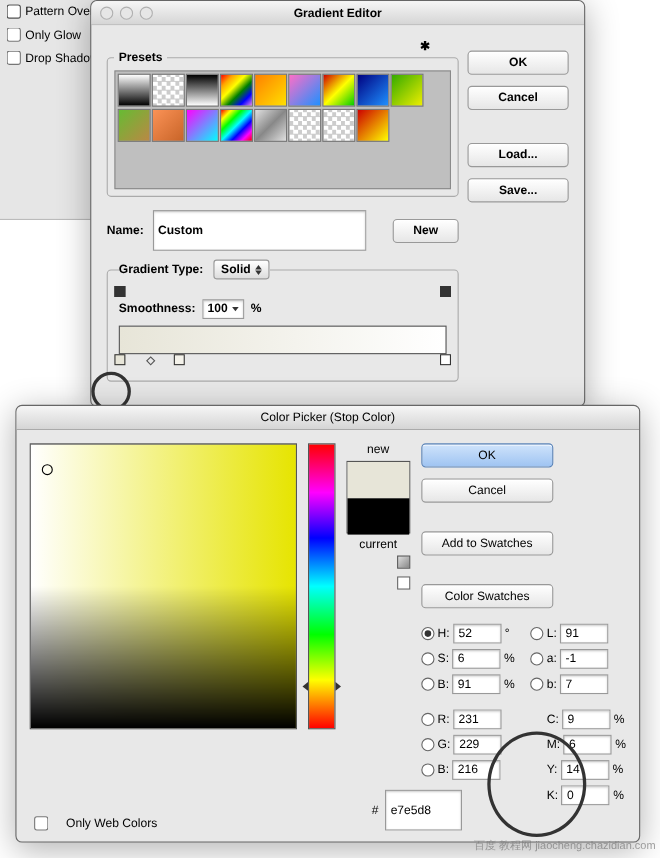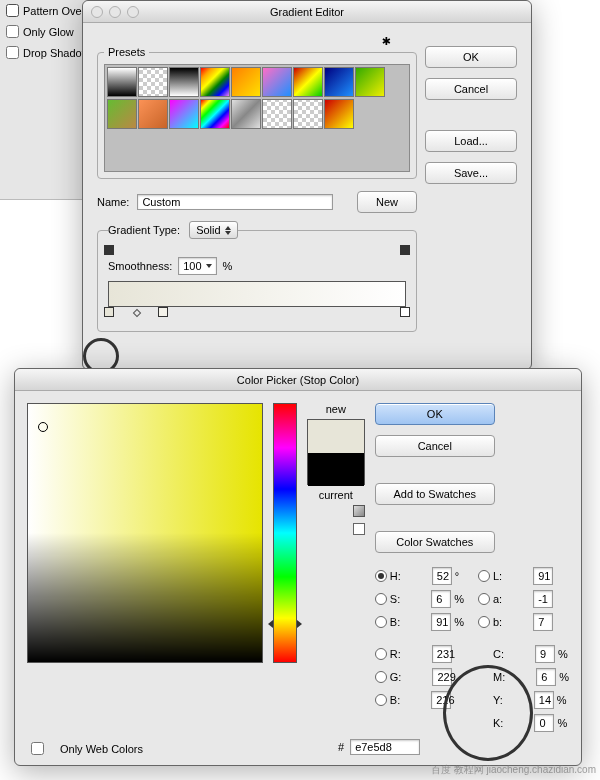--- a/index.html
+++ b/index.html
@@ -7,23 +7,23 @@
 .bg { position:absolute; left:0; top:0; width:210px; height:200px; background:#e6e6e6; border-right:1px solid #bbb; border-bottom:1px solid #bbb;}
 .bg label { display:flex; align-items:center; gap:4px; padding:4px 6px;}
 .bg input[type=checkbox]{margin:0}
 
 .dialog { position:absolute; background:#e8e8e8; border:1px solid #666; border-radius:6px; box-shadow:0 6px 30px rgba(0,0,0,.3);}
 .titlebar { height:22px; display:flex; align-items:center; justify-content:center; background: linear-gradient(#f6f6f6,#d5d5d5); border-bottom:1px solid #aaa; border-radius:6px 6px 0 0; position:relative;}
 .traffic { position:absolute; left:8px; display:flex; gap:6px;}
 .tl { width:12px; height:12px; border-radius:50%; background:#e6e6e6; border:1px solid #b0b0b0;}
 .btn { height:22px; padding:0 10px; background: linear-gradient(#ffffff,#e6e6e6); border:1px solid #999; border-radius:4px; font-size:11px; display:flex; align-items:center; justify-content:center; box-shadow: 0 1px 0 #fff inset; cursor:pointer;}
 .btn.primary { background: linear-gradient(#cfe3fb,#9fc4f2); border-color:#5b84b8;}
-.txt { background:#fff; border:1px solid #999; box-shadow: inset 0 1px 2px rgba(0,0,0,.2); height:16px; padding:0 4px; display:flex; align-items:center;}
-
-.grad-ed { left:82px; top:0; width:450px; height:370px; }
+.txt { background:#fff; border:1px solid #999; box-shadow: inset 0 1px 2px rgba(0,0,0,.2); height:37px; padding:0 4px; display:flex; align-items:center;}
+
+.grad-ed { left:82px; top:0; width:450px; height:370px;font-weight:bold; }
 .grad-body { padding:23px 14px 0; display:flex; gap:8px;}
 .grad-left { flex:1; }
 fieldset.presets { border:1px solid #aaa; border-radius:4px; padding:6px; }
 fieldset.presets legend { padding:0 4px;}
 .gear { position:absolute; right:140px; top:34px;}
 .preset-well { background:#bfbfbf; border:1px solid #8a8a8a; height:108px; padding:2px;}
 .preset-row { display:flex; height:30px; margin-bottom:2px;}
 .sw { width:30px; height:30px; border:1px solid #777; margin-right:1px; flex:0 0 30px;}
 .btncol { display:flex; flex-direction:column; gap:10px; width:92px;}
 .namerow { display:flex; align-items:center; gap:8px; margin-top:12px;}
@@ -55,21 +55,21 @@
 .hal{left:-6px;top:216px;border-right:5px solid #333;} .har{right:-6px;top:216px;border-left:5px solid #333;}
 .newcur { width:62px;}
 .ncbox{width:58px;height:66px;border:1px solid #555;margin:4px 0;}
 .nc-new{height:33px;background:#e7e5d8;} .nc-cur{height:33px;background:#000;}
 .cube{width:12px;height:12px;display:inline-block;background:linear-gradient(135deg,#ddd,#888);border:1px solid #555;margin-top:4px;}
 .warnsw{width:12px;height:12px;display:inline-block;background:#fff;border:1px solid #666;margin-top:4px;}
 .numcol { display:flex; flex-direction:column; gap:5px; }
 .numrow { display:flex; align-items:center; gap:3px;}
 .radio { width:12px;height:12px;border-radius:50%;border:1px solid #666;background:#fff;display:inline-block;position:relative;}
 .radio.sel::after{content:"";position:absolute;left:2px;top:2px;width:6px;height:6px;border-radius:50%;background:#333;}
-.numtxt{width:20px;height:18px;margin-left:28px;}
+.numtxt{width:44px;height:18px;}
 .btncol2{display:flex;flex-direction:column;gap:10px;width:120px;}
 .cp-foot{position:absolute;bottom:10px;left:16px;display:flex;align-items:center;gap:16px;}
 .hexrow{position:absolute;bottom:10px;left:323px;display:flex;align-items:center;gap:6px;}
 .ellipse { position:absolute; right:48px; bottom:4px; width:90px; height:96px; border:3px solid #333; border-radius:50%;}
 .watermark{position:absolute;right:4px;bottom:4px;font-size:10px;color:rgba(120,120,120,.7);text-align:right;line-height:12px;}
 </style>
 </head>
 <body>
 
 <div class="bg">

